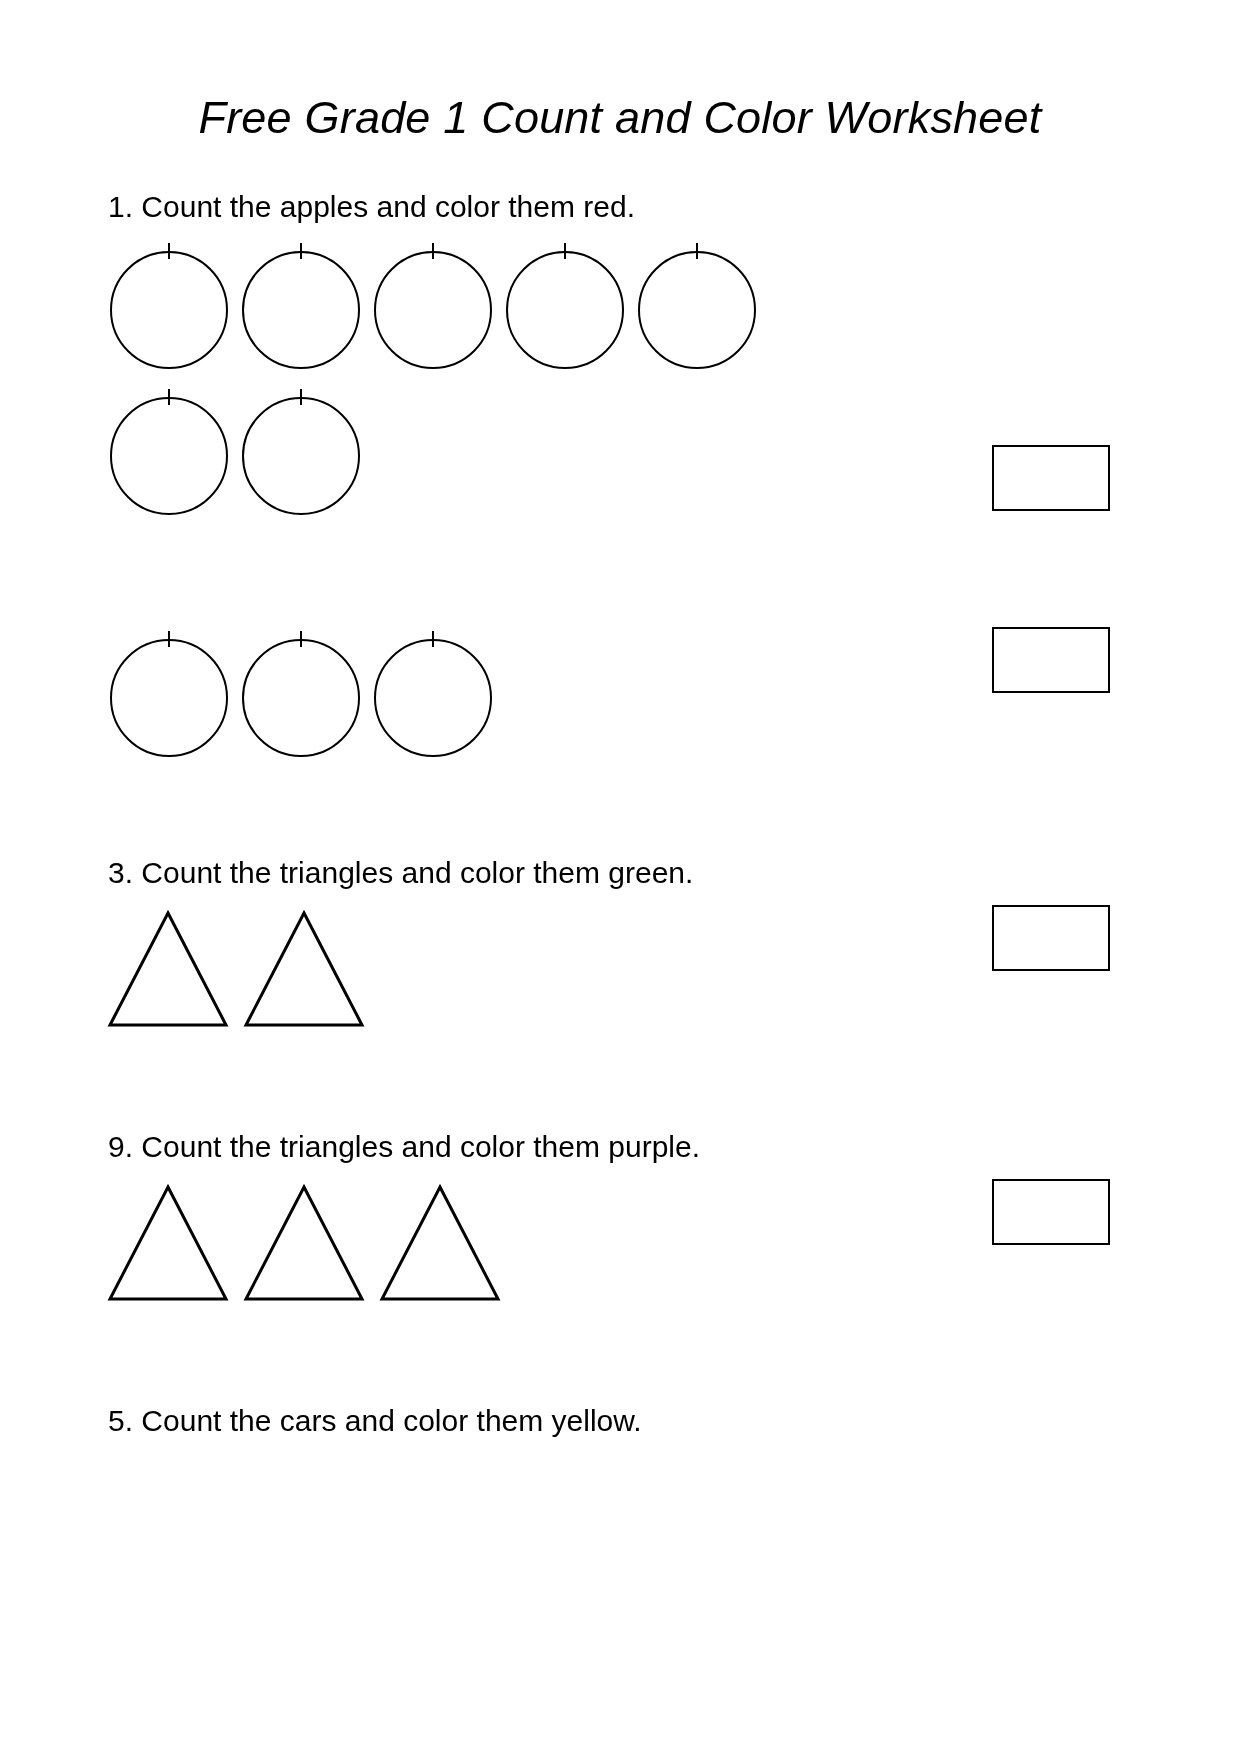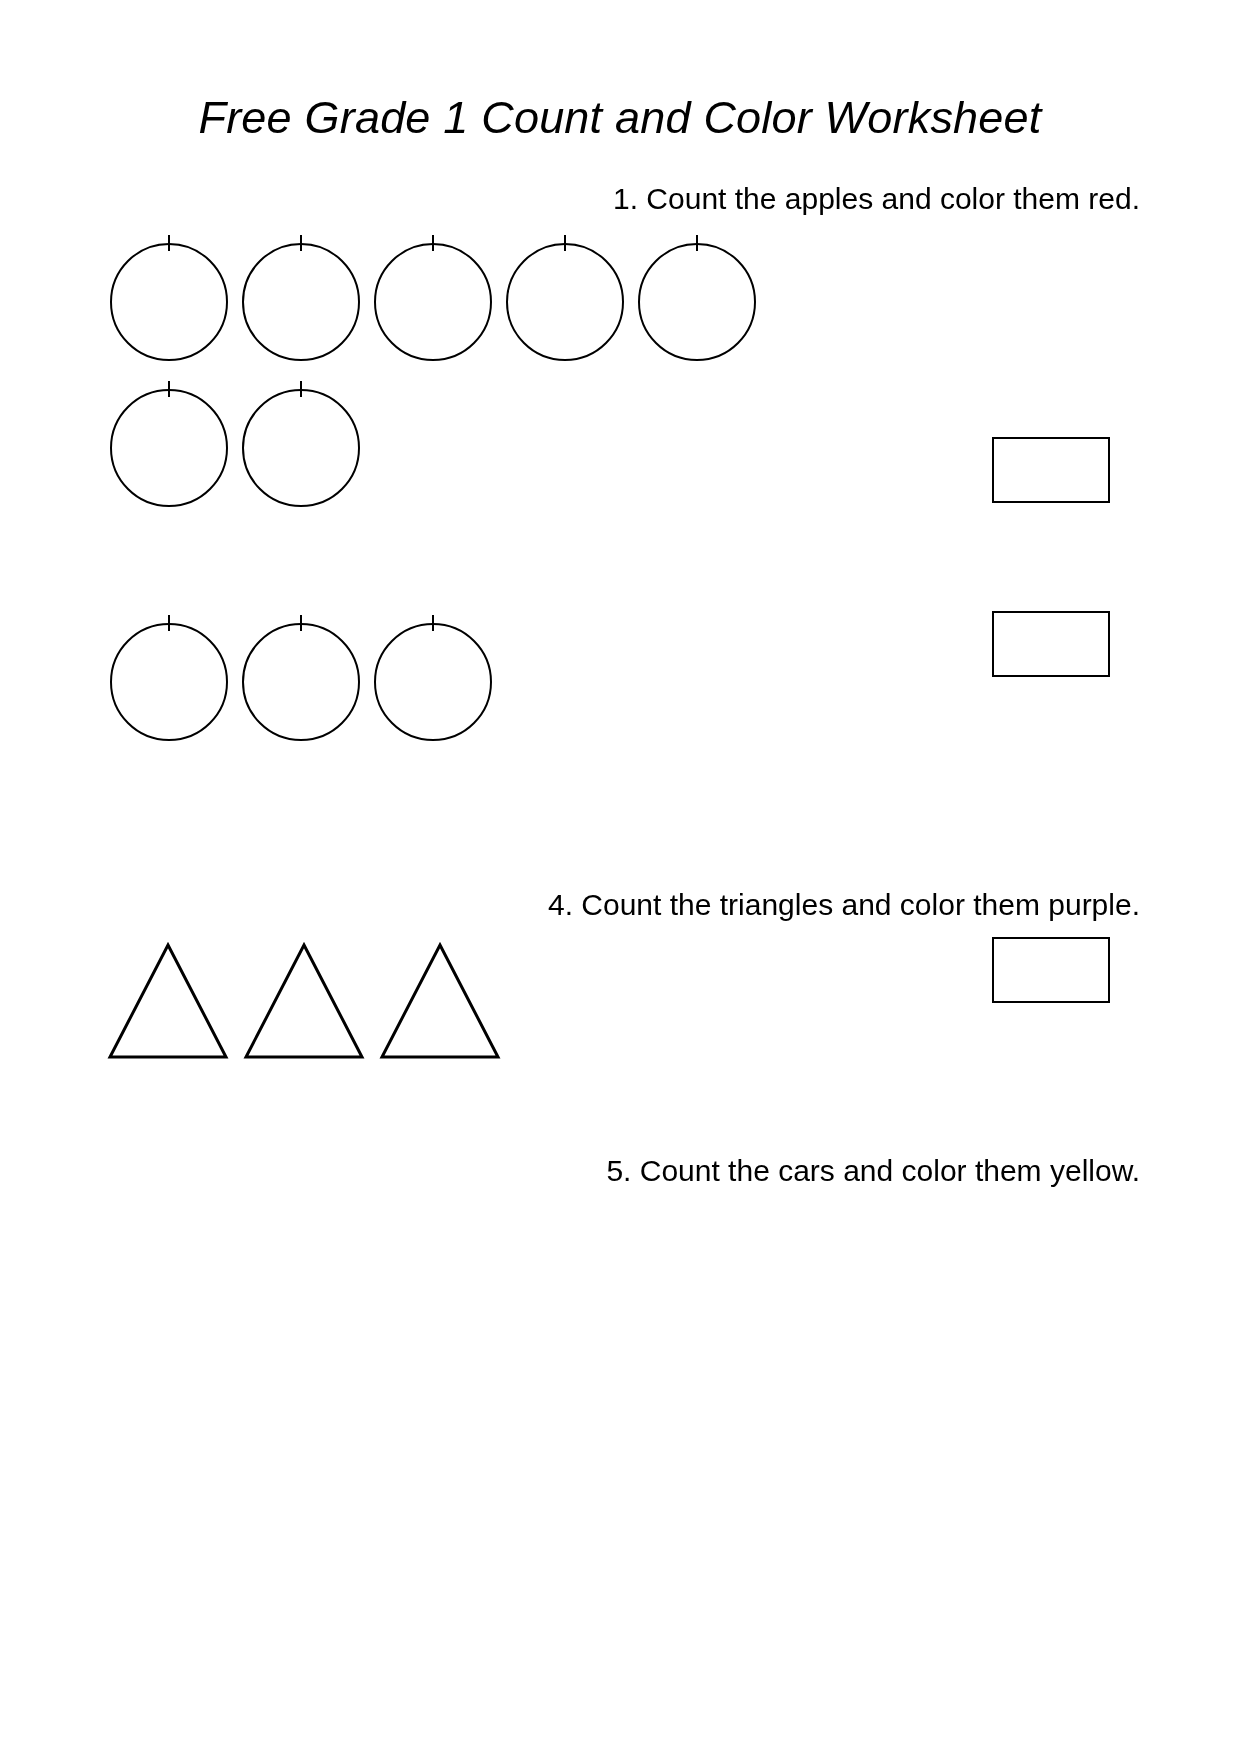--- a/index.html
+++ b/index.html
@@ -26,22 +26,21 @@
     text-align: center;
     font-size: 45px;
     font-weight: normal;
     line-height: 1.35;
     margin: 28px 60px 0 60px;
     letter-spacing: 0.2px;
     font-style: italic;
   }
   .question-block {
     position: relative;
-    margin-top: 32px;
-    text-align: right;
+    margin-top: 40px;
   }
   .question-text {
     font-size: 30px;
     line-height: 1.2;
     padding-left: 8px;
     margin-bottom: 14px;
     white-space: nowrap;
   }
   .shapes-row {
     display: flex;
@@ -173,25 +172,45 @@
         </div>
       </div>
       <div class="answer-holder">
         <div class="answer-box"></div>
       </div>
     </div>
   </div>
 
   <div class="spacer-md"></div>
 
+  <div class="question-block">
+    <div class="question-text">3. Count the triangles and color them green.</div>
+    <div class="shapes-row">
+      <div class="shapes-area">
+        <div class="tri">
+          <svg width="128" height="128" viewBox="0 0 128 128">
+            <polygon points="64,8 122,120 6,120" fill="none" stroke="#000" stroke-width="3"></polygon>
+          </svg>
+        </div>
+        <div class="tri">
+          <svg width="128" height="128" viewBox="0 0 128 128">
+            <polygon points="64,8 122,120 6,120" fill="none" stroke="#000" stroke-width="3"></polygon>
+          </svg>
+        </div>
+      </div>
+      <div class="answer-holder">
+        <div class="answer-box"></div>
+      </div>
+    </div>
+  </div>
 
   <div class="spacer-md"></div>
 
   <div class="question-block">
-    <div class="question-text">4. Count the triangles and color them purple.</div>
+    <div class="question-text">9. Count the triangles and color them purple.</div>
     <div class="shapes-row">
       <div class="shapes-area">
         <div class="tri">
           <svg width="128" height="128" viewBox="0 0 128 128">
             <polygon points="64,8 122,120 6,120" fill="none" stroke="#000" stroke-width="3"></polygon>
           </svg>
         </div>
         <div class="tri">
           <svg width="128" height="128" viewBox="0 0 128 128">
             <polygon points="64,8 122,120 6,120" fill="none" stroke="#000" stroke-width="3"></polygon>

